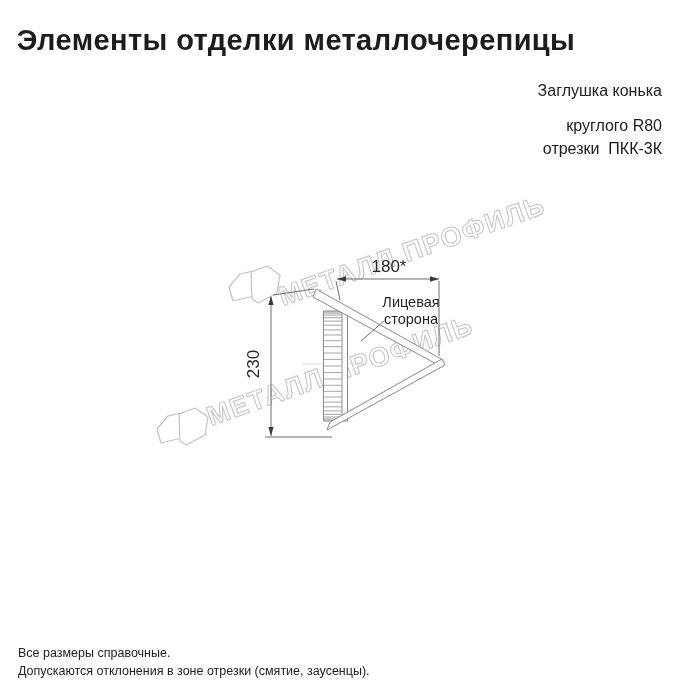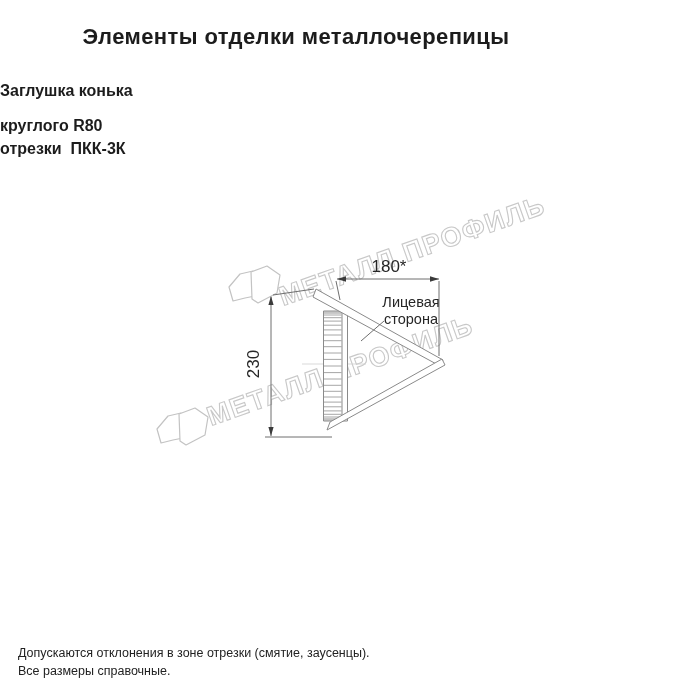--- a/index.html
+++ b/index.html
@@ -1,21 +1,21 @@
 <!DOCTYPE html>
 <html><head>
 <meta charset="utf-8">
 <style>
   html,body{margin:0;padding:0;background:#ffffff;}
   body{width:700px;height:700px;position:relative;overflow:hidden;
        font-family:"Liberation Sans", sans-serif;color:#1a1a1a;}
   .page-title{position:absolute;left:0;top:24px;width:592px;text-align:center;
-              font-size:22px;font-weight:bold;letter-spacing:.4px;color:#1c1c1c;}
-  .subtitle{position:absolute;left:0;width:662px;text-align:left;
-            font-size:16px;color:#1c1c1c;font-weight:bold;}
+              font-size:29px;font-weight:bold;letter-spacing:.4px;color:#1c1c1c;}
+  .subtitle{position:absolute;left:0;width:662px;text-align:right;
+            font-size:16px;color:#1c1c1c;}
   .sub1{top:82px;}
   .sub2{top:117px;}
   .sub3{top:140px;white-space:pre;}
   .footer{position:absolute;left:18px;top:644px;font-size:12.5px;line-height:18px;color:#222;}
   svg{position:absolute;left:0;top:0;}
   .wm-text{font-size:27px;font-weight:bold;letter-spacing:1.5px;
            fill:#ffffff;stroke:#c8c8c8;stroke-width:1.1px;}
   .wm-logo{fill:#ffffff;stroke:#c3c3c3;stroke-width:1.2;stroke-linejoin:round;}
   .part{fill:#ffffff;stroke:#8a8a8a;stroke-width:1;stroke-linejoin:round;}
   .thinline{stroke:#8a8a8a;stroke-width:1;fill:none;}
@@ -108,15 +108,15 @@
   </g>
 
   <g>
     <line class="dim" x1="384" y1="321" x2="361" y2="341"></line>
     <text class="lbl-text anchor-mid" x="411" y="307">Лицевая</text>
     <text class="lbl-text anchor-mid" x="411" y="324">сторона</text>
   </g>
 </svg>
 
 <div class="footer">
+  <div>Все размеры справочные.</div>
   <div>Допускаются отклонения в зоне отрезки (смятие, заусенцы).</div>
-  <div>Все размеры справочные.</div>
 </div>
 
 </body></html>

